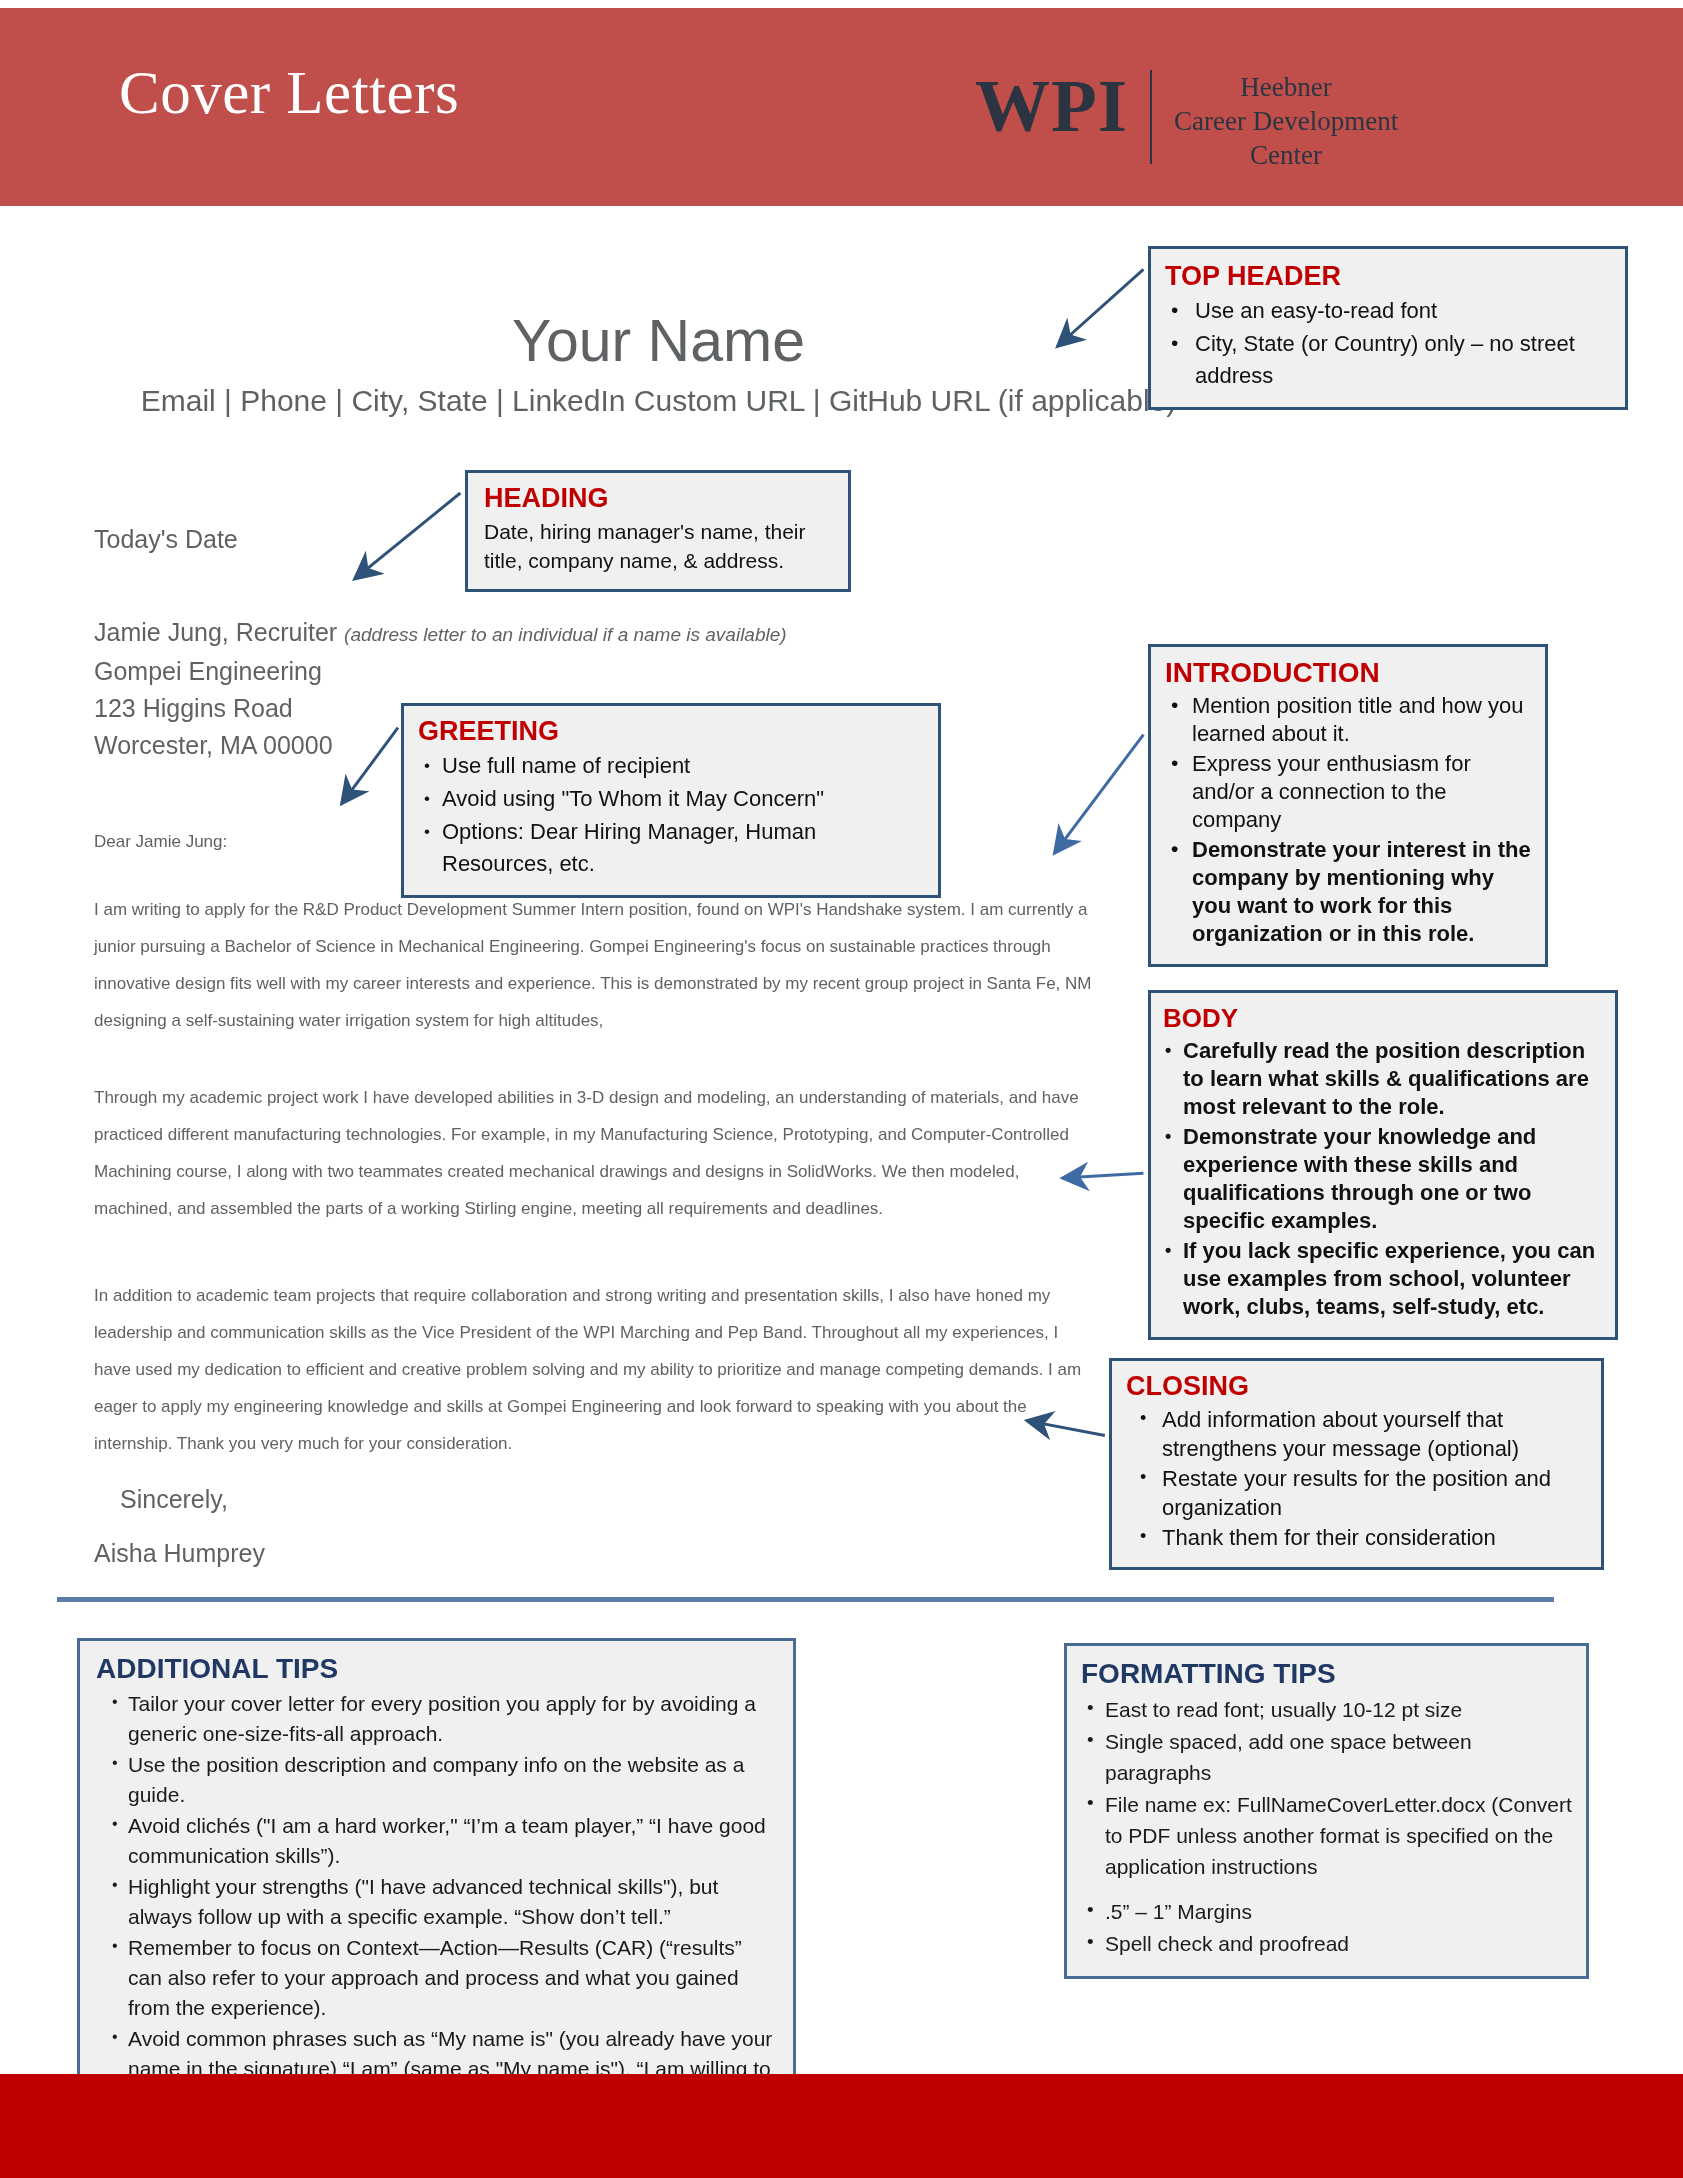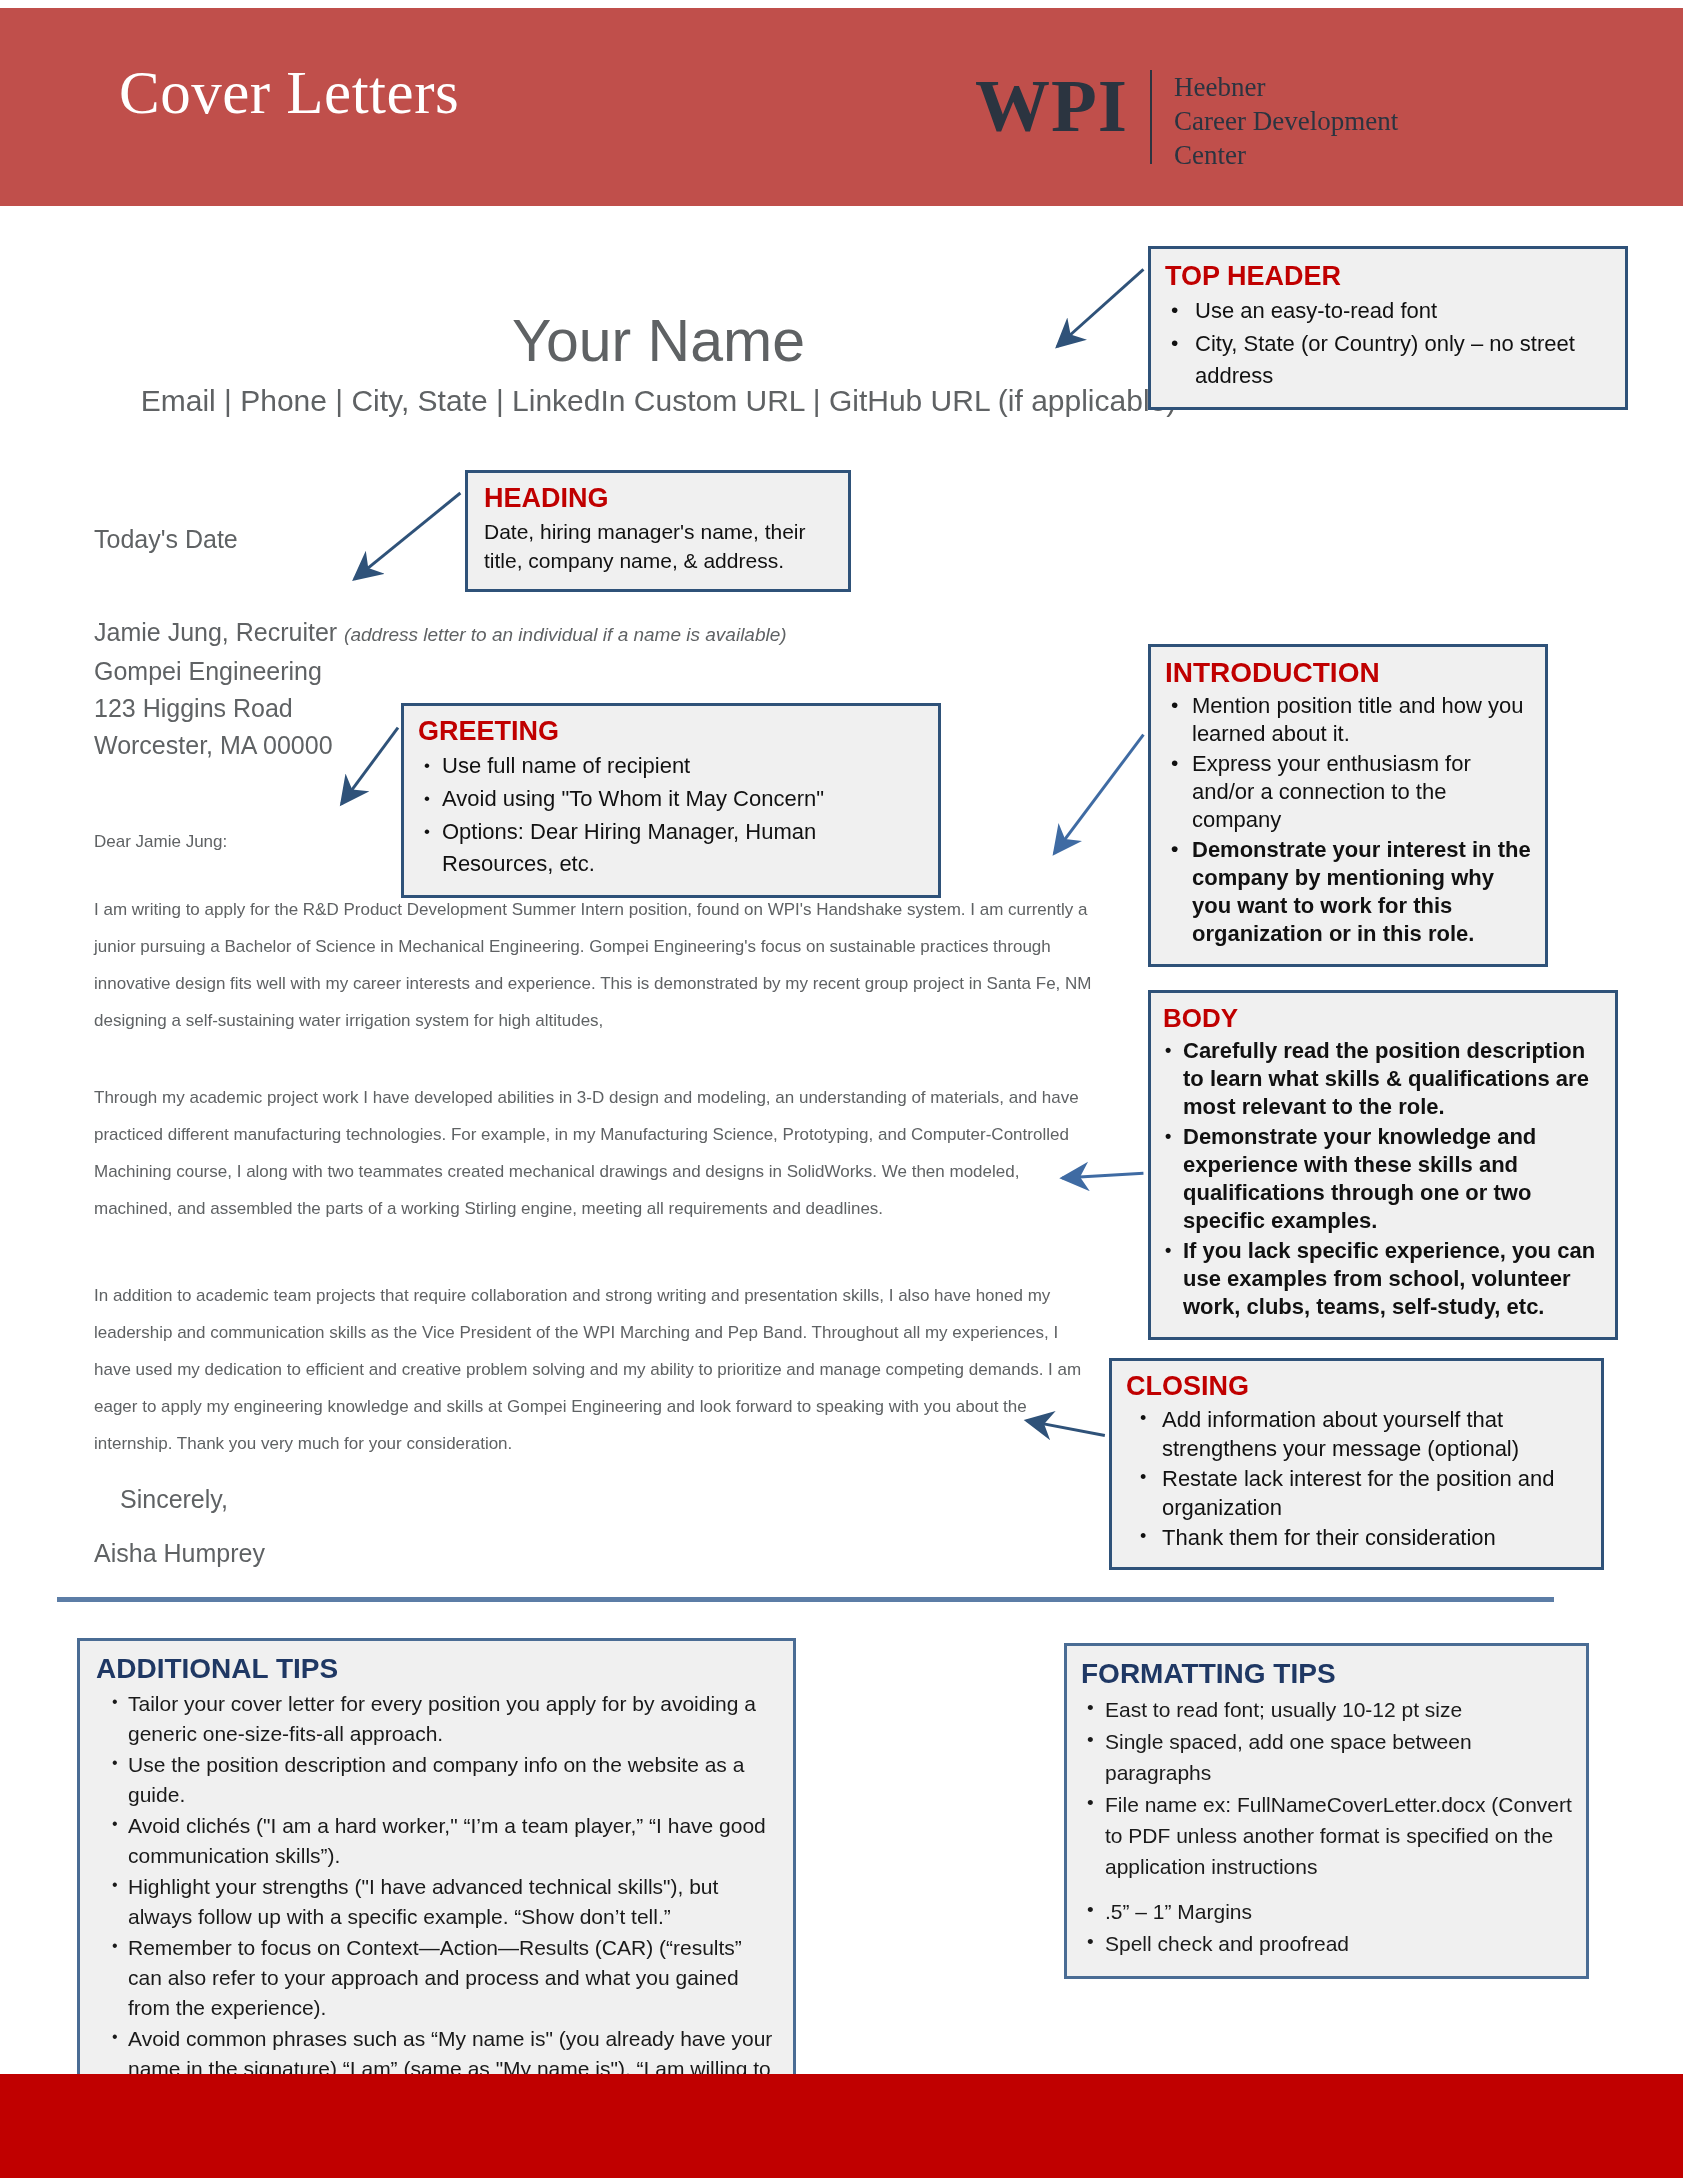--- a/index.html
+++ b/index.html
@@ -14,20 +14,21 @@
   }
 
   
   .banner {
     position: absolute;
     left: 0; top: 8px;
     width: 1683px; height: 198px;
     background: #c04f4b;
     display: flex;
     align-items: center;
+    text-align: center;
   }
   .banner-title {
     position: absolute;
     left: 119px;
     top: 50px;
     font-family: "Liberation Serif", serif;
     font-size: 61px;
     color: #ffffff;
     letter-spacing: 0.5px;
   }
@@ -324,21 +325,21 @@
     <li>Carefully read the position description to learn what skills &amp; qualifications are most relevant to the role.</li>
     <li>Demonstrate your knowledge and experience with these skills and qualifications through one or two specific examples.</li>
     <li>If you lack specific experience, you can use examples from school, volunteer work, clubs, teams, self-study, etc.</li>
   </ul>
 </div>
 
 <div class="callout" id="box-closing">
   <div class="c-title">CLOSING</div>
   <ul>
     <li>Add information about yourself that strengthens your message (optional)</li>
-    <li>Restate lack interest for the position and organization</li>
+    <li>Restate your results for the position and organization</li>
     <li>Thank them for their consideration</li>
   </ul>
 </div>
 
 <div class="divider"></div>
 
 <div class="tips-box" id="box-additional-tips">
   <div class="t-title">ADDITIONAL TIPS</div>
   <ul>
     <li>Tailor your cover letter for every position you apply for by avoiding a generic one-size-fits-all approach.</li>

